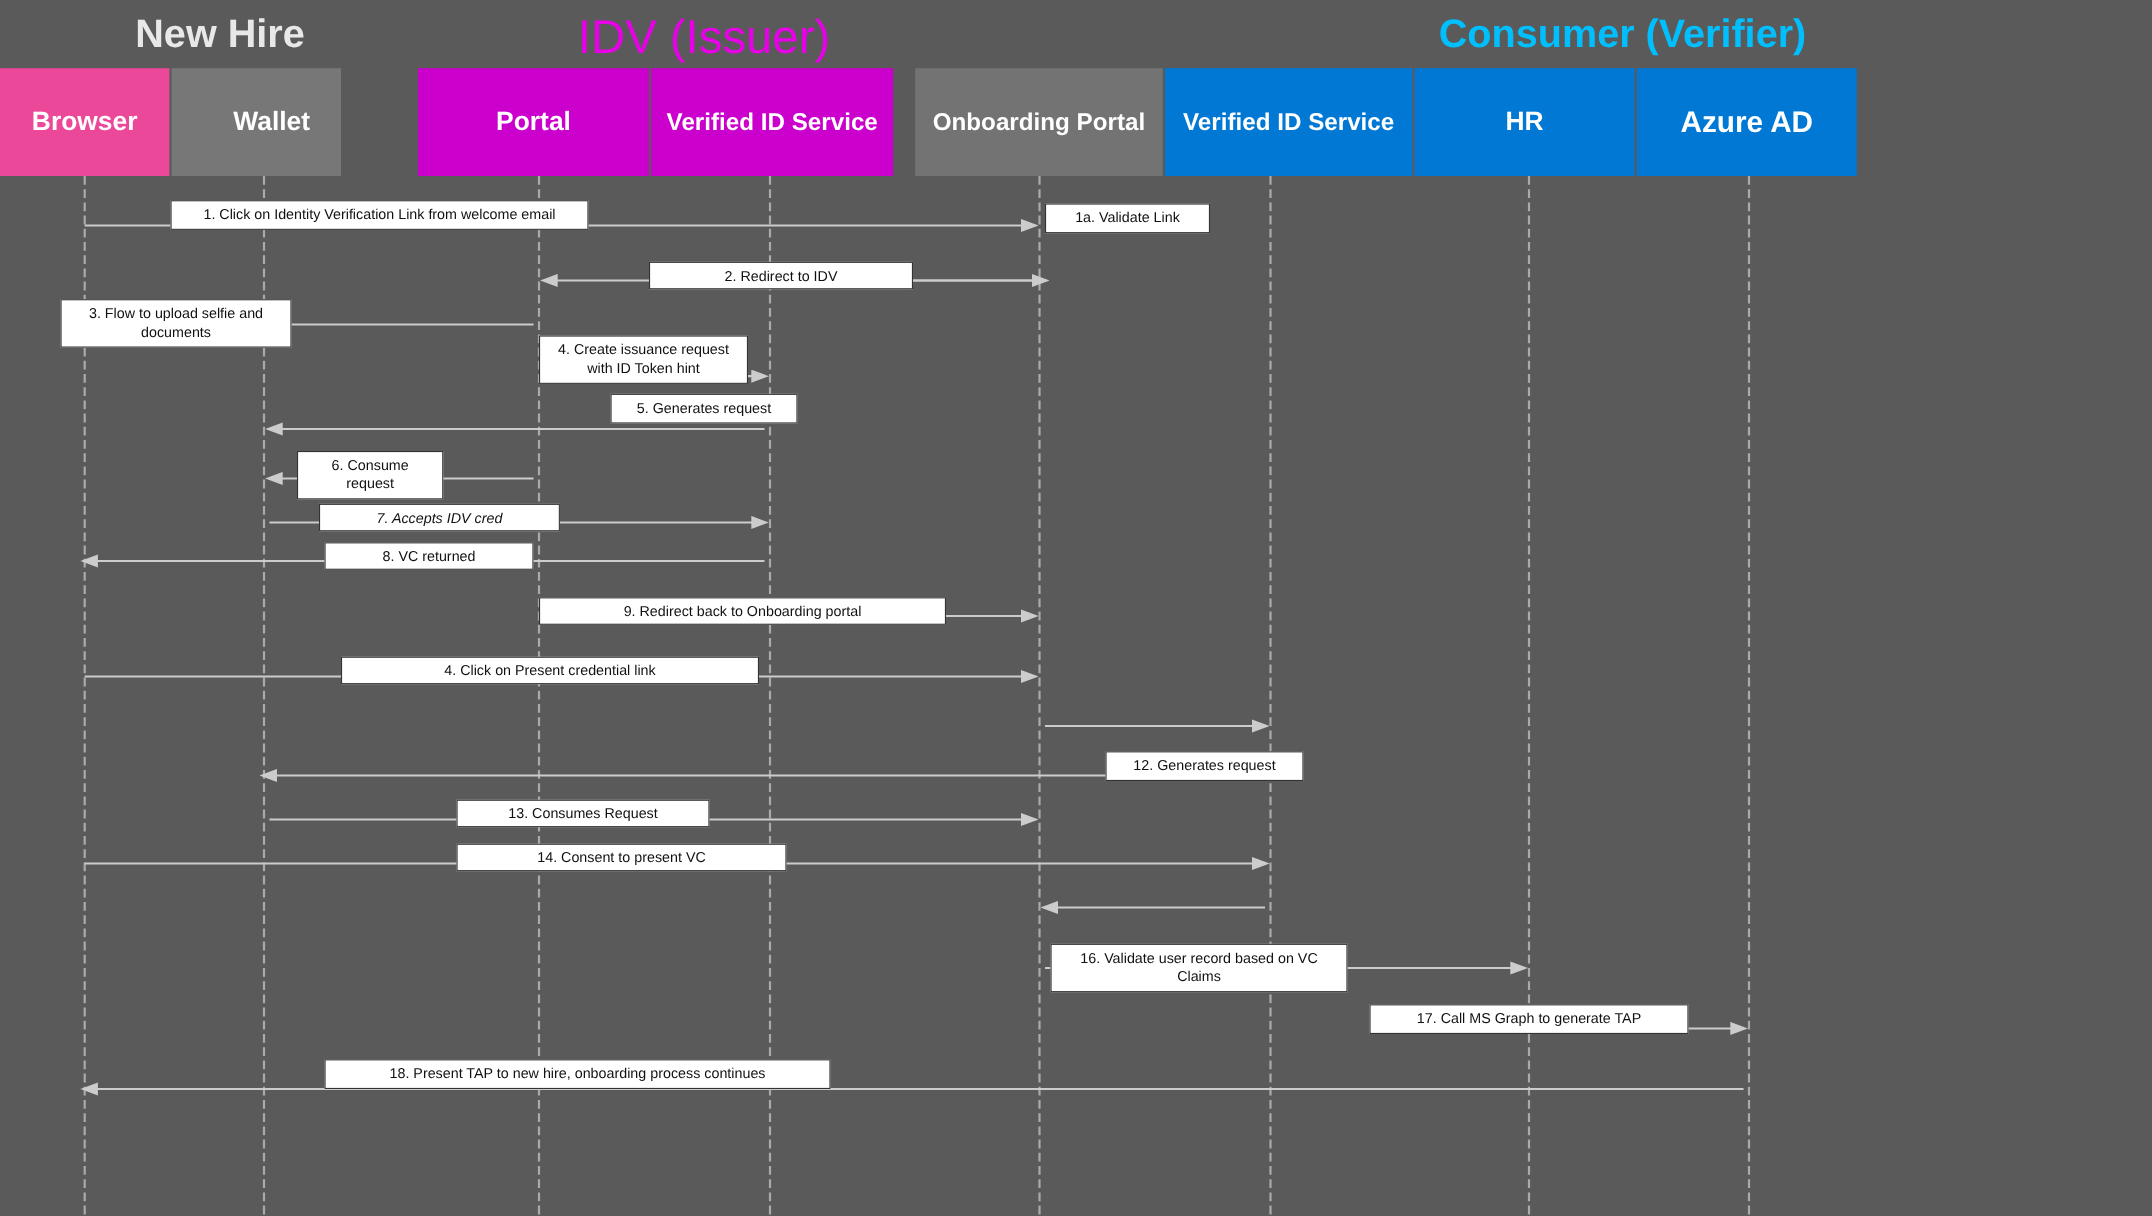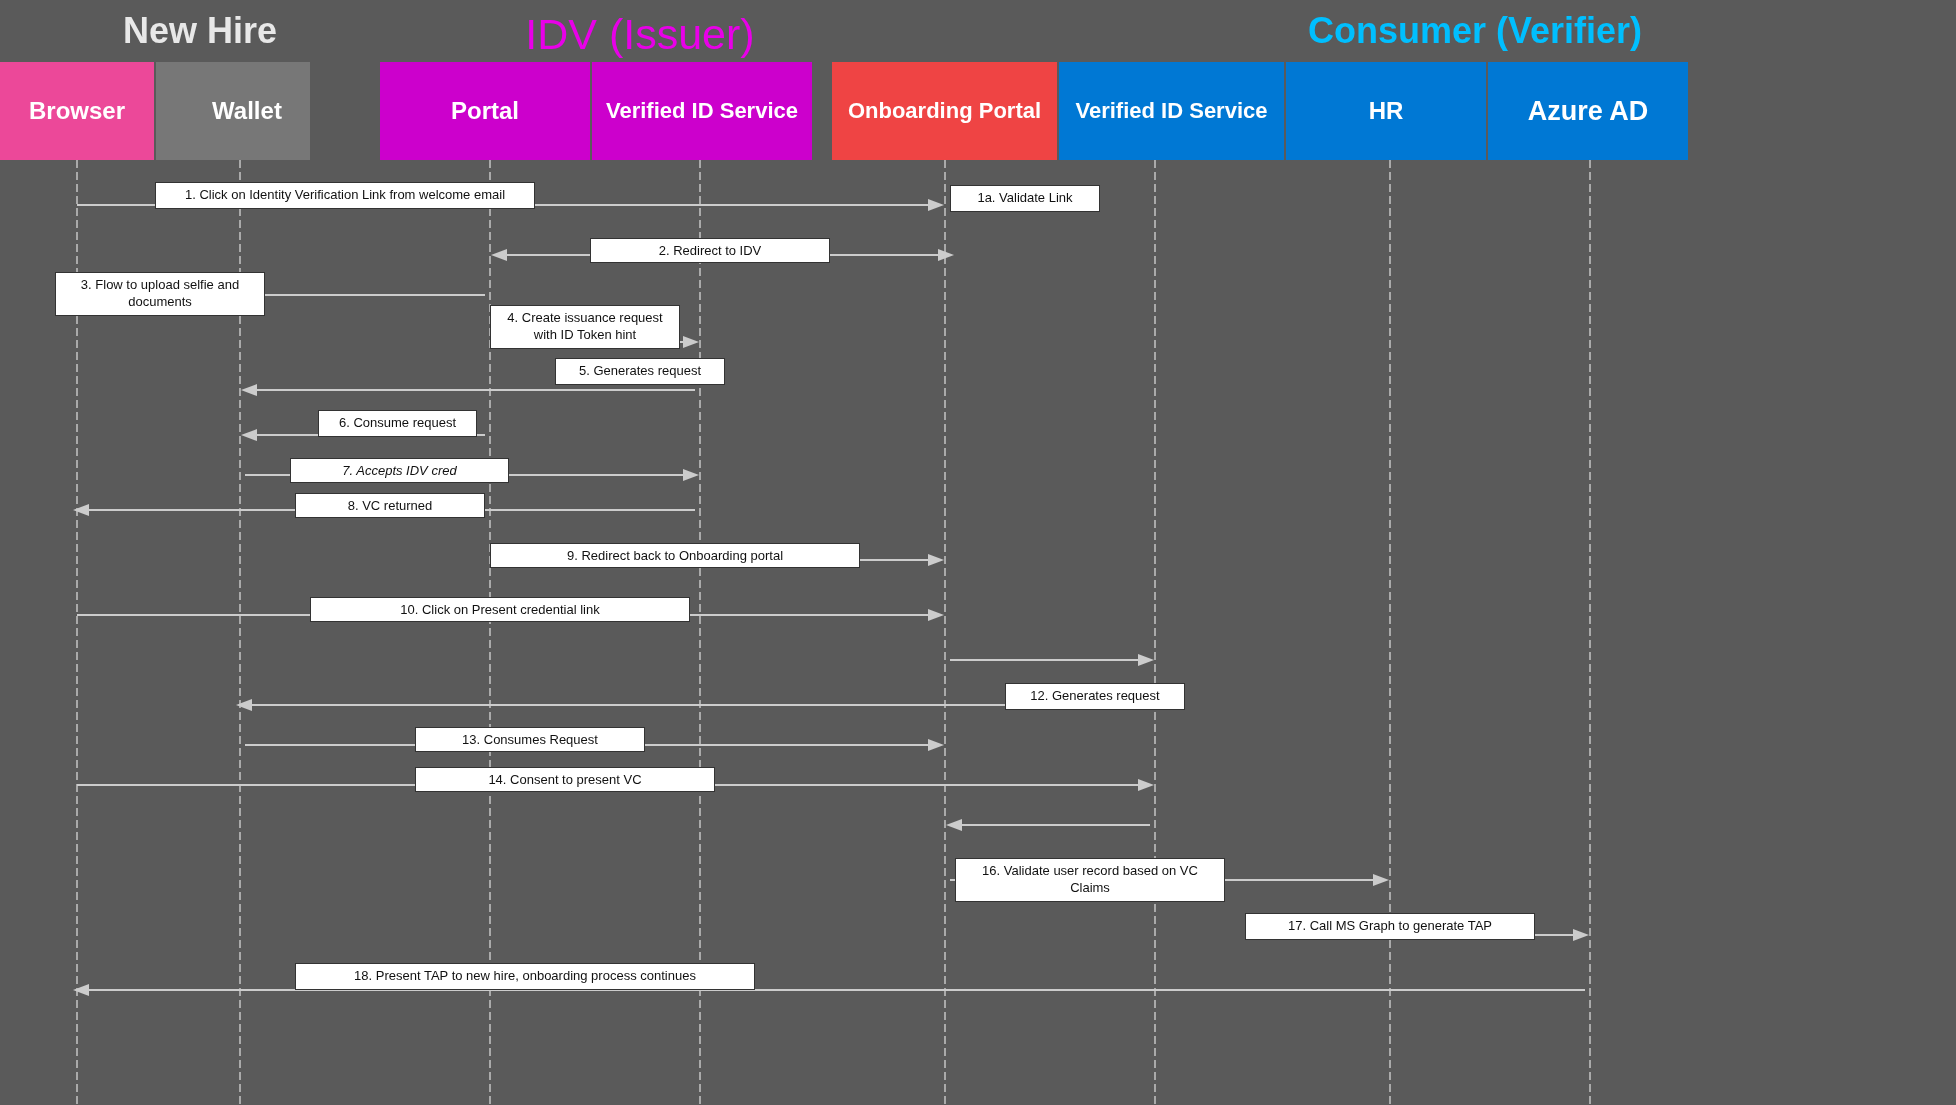--- a/index.html
+++ b/index.html
@@ -147,21 +147,21 @@
   </div>
 
   <div style="position:absolute;top:62px;left:380px;width:210px;height:98px;background:#cc00cc;display:flex;align-items:center;justify-content:center;color:white;font-size:24px;font-weight:bold;text-align:center;">
     <span>Portal</span>
   </div>
 
   <div style="position:absolute;top:62px;left:592px;width:220px;height:98px;background:#cc00cc;display:flex;align-items:center;justify-content:center;color:white;font-size:22px;font-weight:bold;text-align:center;">
     <span>Verified ID Service</span>
   </div>
 
-  <div style="position:absolute;top:62px;left:832px;width:225px;height:98px;background:#ef4444;display:flex;align-items:center;justify-content:center;color:white;font-size:22px;font-weight:bold;text-align:center;">
+  <div style="position:absolute;top:62px;left:832px;width:225px;height:98px;background:#737373;display:flex;align-items:center;justify-content:center;color:white;font-size:22px;font-weight:bold;text-align:center;">
     <span>Onboarding Portal</span>
   </div>
 
   <div style="position:absolute;top:62px;left:1059px;width:225px;height:98px;background:#0078d4;display:flex;align-items:center;justify-content:center;color:white;font-size:22px;font-weight:bold;text-align:center;">
     <span>Verified ID Service</span>
   </div>
 
   <div style="position:absolute;top:62px;left:1286px;width:200px;height:98px;background:#0078d4;display:flex;align-items:center;justify-content:center;color:white;font-size:24px;font-weight:bold;text-align:center;">
     <span>HR</span>
   </div>
@@ -187,38 +187,38 @@
   </div>
 
   <div class="msg-box multiline" style="position:absolute;top:305px;left:490px;width:190px;">
     <span>4. Create issuance request with ID Token hint</span>
   </div>
 
   <div class="msg-box multiline" style="position:absolute;top:358px;left:555px;width:170px;">
     <span>5. Generates request</span>
   </div>
 
-  <div class="msg-box multiline" style="position:absolute;top:410px;left:270px;width:159px;margin-left:48px;">
+  <div class="msg-box multiline" style="position:absolute;top:410px;left:270px;width:133px;">
     <span>6. Consume request</span>
   </div>
 
   <div class="msg-box" style="position:absolute;top:458px;left:290px;width:219px;font-style:italic;">
     <span>7. Accepts IDV cred</span>
   </div>
 
   <div class="msg-box" style="position:absolute;top:493px;left:295px;width:190px;">
     <span>8. VC returned</span>
   </div>
 
   <div class="msg-box" style="position:absolute;top:543px;left:490px;width:370px;">
     <span>9. Redirect back to Onboarding portal</span>
   </div>
 
   <div class="msg-box" style="position:absolute;top:597px;left:310px;width:380px;">
-    <span>10.  Click on Present credential link</span>
+    <span>4.  Click on Present credential link</span>
   </div>
 
 
   <div class="msg-box multiline" style="position:absolute;top:683px;left:1005px;width:180px;">
     <span>12. Generates request</span>
   </div>
 
   <div class="msg-box" style="position:absolute;top:727px;left:415px;width:230px;">
     <span>13. Consumes Request</span>
   </div>

